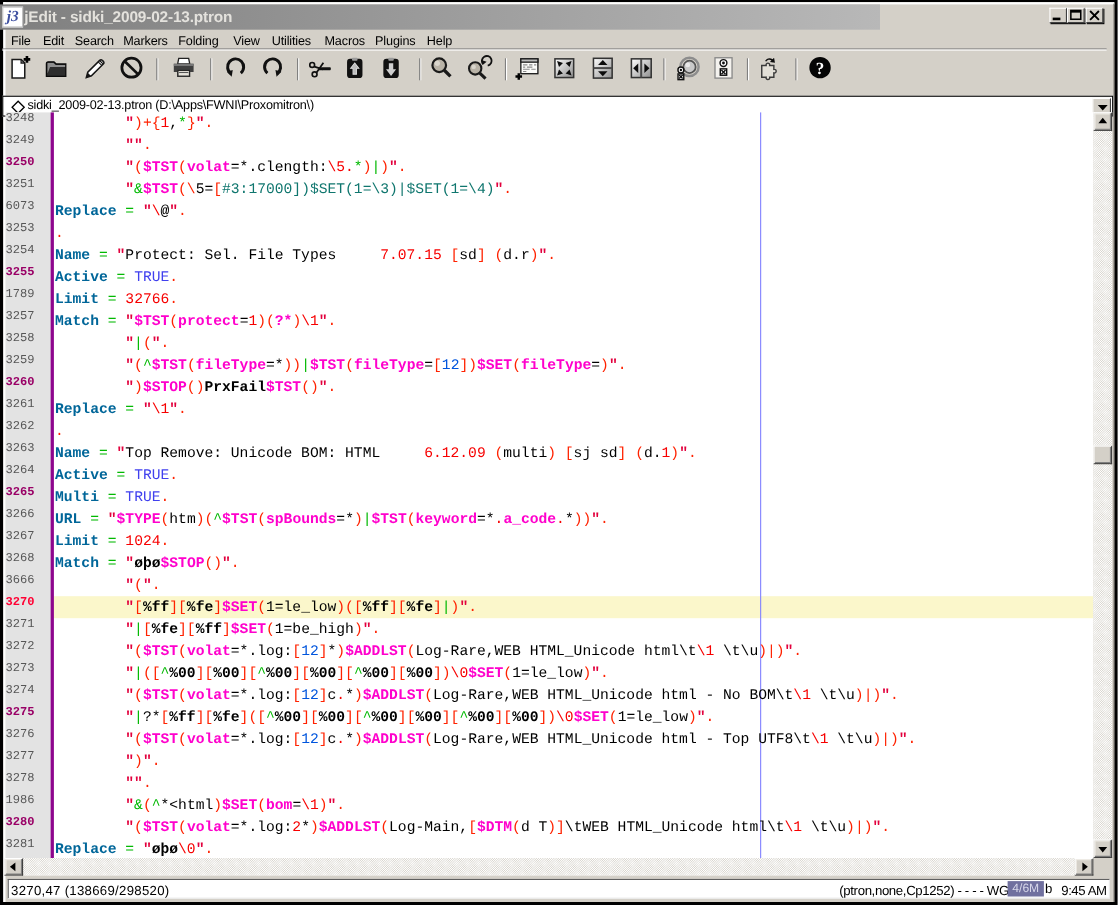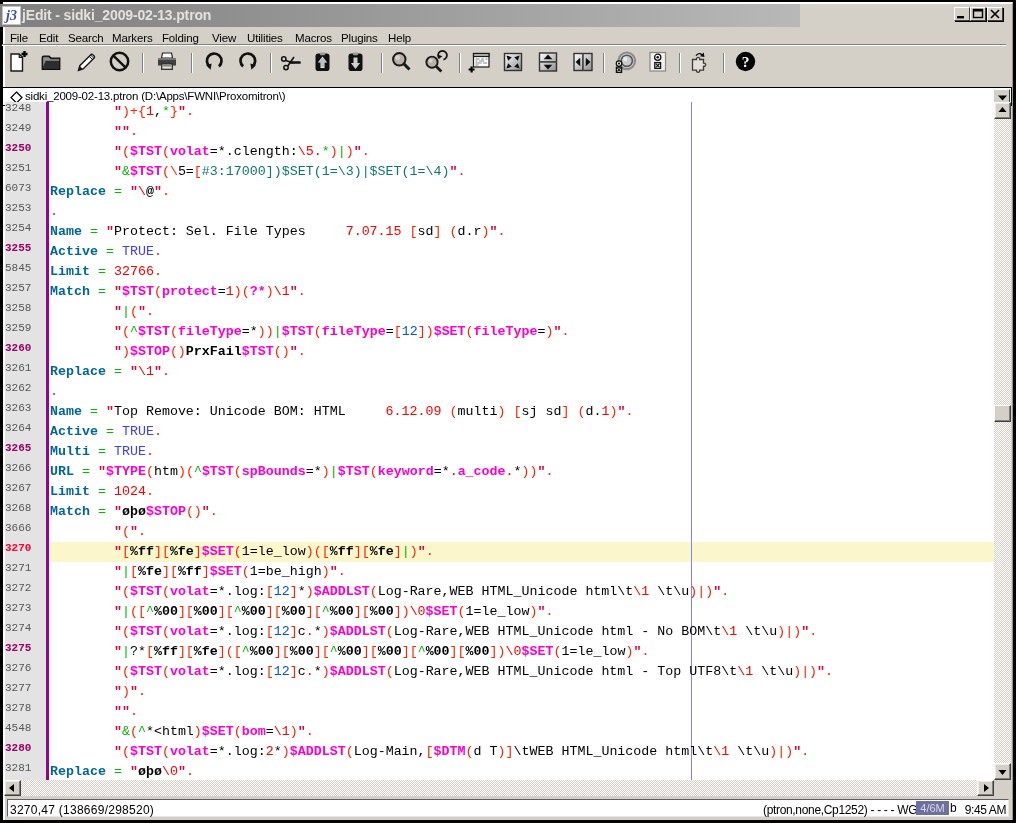--- a/index.html
+++ b/index.html
@@ -247,21 +247,21 @@
   <div id="wguide"></div>
   <div id="gutter">
       <div class="gl gn" style="top:0px">3248</div>
 <div class="gl gn" style="top:20px">3249</div>
 <div class="gl g5" style="top:40px">3250</div>
 <div class="gl gn" style="top:60px">3251</div>
 <div class="gl gn" style="top:80px">6073</div>
 <div class="gl gn" style="top:100px">3253</div>
 <div class="gl gn" style="top:120px">3254</div>
 <div class="gl g5" style="top:140px">3255</div>
-<div class="gl gn" style="top:160px">5845</div>
+<div class="gl gn" style="top:160px">1789</div>
 <div class="gl gn" style="top:180px">3257</div>
 <div class="gl gn" style="top:200px">3258</div>
 <div class="gl gn" style="top:220px">3259</div>
 <div class="gl g5" style="top:240px">3260</div>
 <div class="gl gn" style="top:260px">3261</div>
 <div class="gl gn" style="top:280px">3262</div>
 <div class="gl gn" style="top:300px">3263</div>
 <div class="gl gn" style="top:320px">3264</div>
 <div class="gl g5" style="top:340px">3265</div>
 <div class="gl gn" style="top:360px">3266</div>
@@ -270,21 +270,21 @@
 <div class="gl gn" style="top:420px">3666</div>
 <div class="gl gc" style="top:440px">3270</div>
 <div class="gl gn" style="top:460px">3271</div>
 <div class="gl gn" style="top:480px">3272</div>
 <div class="gl gn" style="top:500px">3273</div>
 <div class="gl gn" style="top:520px">3274</div>
 <div class="gl g5" style="top:540px">3275</div>
 <div class="gl gn" style="top:560px">3276</div>
 <div class="gl gn" style="top:580px">3277</div>
 <div class="gl gn" style="top:600px">3278</div>
-<div class="gl gn" style="top:620px">4548</div>
+<div class="gl gn" style="top:620px">1986</div>
 <div class="gl g5" style="top:640px">3280</div>
 <div class="gl gn" style="top:660px">3281</div>
     </div>
   <div id="gutline"></div>
   <div id="code">
       <div class="cl" style="top:0px"><span class="b">        </span><span class="q">"</span><span class="d">)+{</span><span class="n">1</span><span class="b">,</span><span class="g">*</span><span class="d">}</span><span class="q">"</span><span class="d">.</span></div>
 <div class="cl" style="top:20px"><span class="b">        </span><span class="q">""</span><span class="d">.</span></div>
 <div class="cl" style="top:40px"><span class="b">        </span><span class="q">"</span><span class="d">(</span><span class="m">$TST</span><span class="d">(</span><span class="m">volat</span><span class="b">=*.clength:</span><span class="n">\5.</span><span class="g">*</span><span class="d">)</span><span class="g">|</span><span class="d">)</span><span class="q">"</span><span class="d">.</span></div>
 <div class="cl" style="top:60px"><span class="b">        </span><span class="q">"</span><span class="g">&amp;</span><span class="m">$TST</span><span class="d">(\</span><span class="b">5=</span><span class="d">[</span><span class="y">#3:17000])$SET(1=\3)|$SET(1=\4)</span><span class="q">"</span><span class="d">.</span></div>
 <div class="cl" style="top:80px"><span class="k">Replace</span><span class="b"> </span><span class="g">=</span><span class="b"> </span><span class="q">"</span><span class="n">\</span><span class="B">@</span><span class="q">"</span><span class="d">.</span></div>

